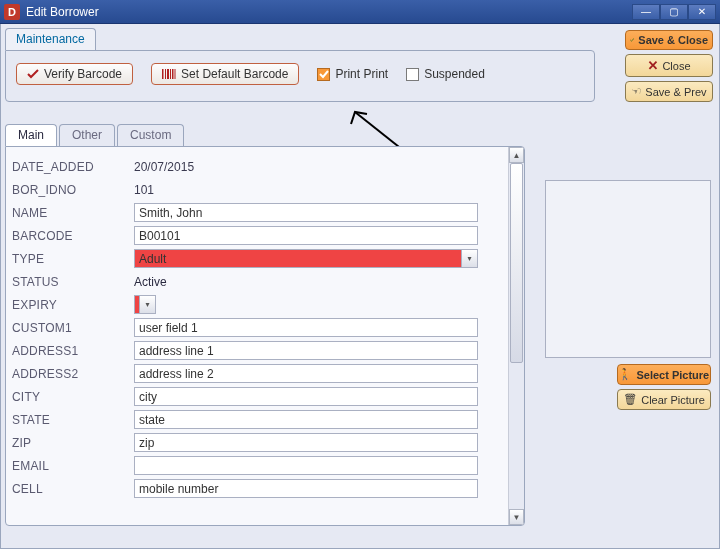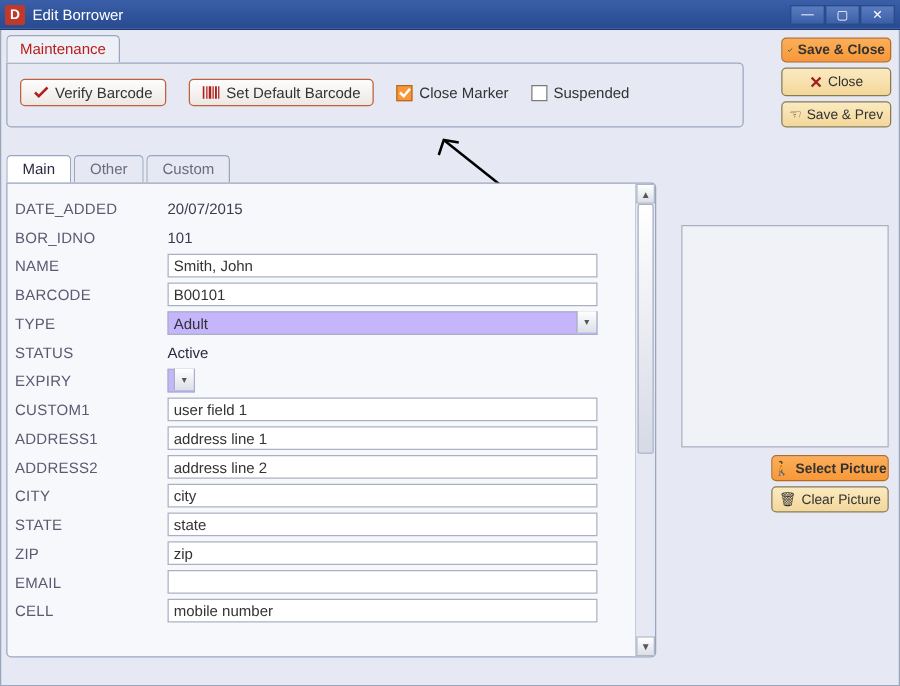--- a/index.html
+++ b/index.html
@@ -50,21 +50,21 @@
   padding:4px;
 }
 .maint-tabstrip { display:flex; height:22px; }
 .maint-tab {
   background:#eef0f7;
   border:1px solid #9aa6bd;
   border-bottom:none;
   border-radius:4px 4px 0 0;
   padding:3px 10px;
   font-size:12px;
-  color:#b91c1c;
+  color:#0369a1;
 }
 .toolbar-panel {
   border:1px solid #9aa6bd;
   border-radius:0 4px 4px 4px;
   background:#e6e9f3;
   padding:12px 10px 16px 10px;
   display:flex;
   align-items:center;
   gap:18px;
   width: 590px;
@@ -153,21 +153,21 @@
 .form-input, .form-select {
   flex:1;
   height:19px;
   border:1px solid #aab0c2;
   background:#fff;
   font-size:12px;
   padding:1px 4px;
   color:#333;
   max-width:344px;
 }
-.form-select { display:flex; justify-content:space-between; align-items:flex-end; background:#c4b5fd; padding-right:0;}
+.form-select { display:flex; justify-content:space-between; align-items:center; background:#ef4444; padding-right:0;}
 .form-select .sel-val { flex:1; }
 .form-select .sel-btn { width:16px; height:17px; background:linear-gradient(#fff,#dcdfe8); border-left:1px solid #aab0c2; display:flex;align-items:center;justify-content:center; font-size:8px; color:#555;}
 .select-short { max-width:90px; flex:none; }
 .picture-area {
   position:absolute;
   top:156px; right:8px;
   width:166px;
 }
 .picture-box {
   width:166px; height:178px;
@@ -218,21 +218,21 @@
         <rect x="12.5" y="1" width="1" height="10" fill="#b02020"></rect>
       </svg>
       <span>Set Default Barcode</span>
     </div>
     <label class="checkbox checked">
       <span class="box">
           <svg viewBox="0 0 10 10">
             <path d="M1 5 L4 8 L9 2" stroke="#fff" stroke-width="2" fill="none"></path>
           </svg>
         </span>
-      <span>Close Marker</span>
+      <span>Print Print</span>
     </label>
     <label class="checkbox">
       <span class="box"></span>
       <span>Suspended</span>
     </label>
   </div>
 
   <div class="right-btns">
     <div class="rbtn orange">
       <svg width="12" height="12" viewBox="0 0 12 12">

